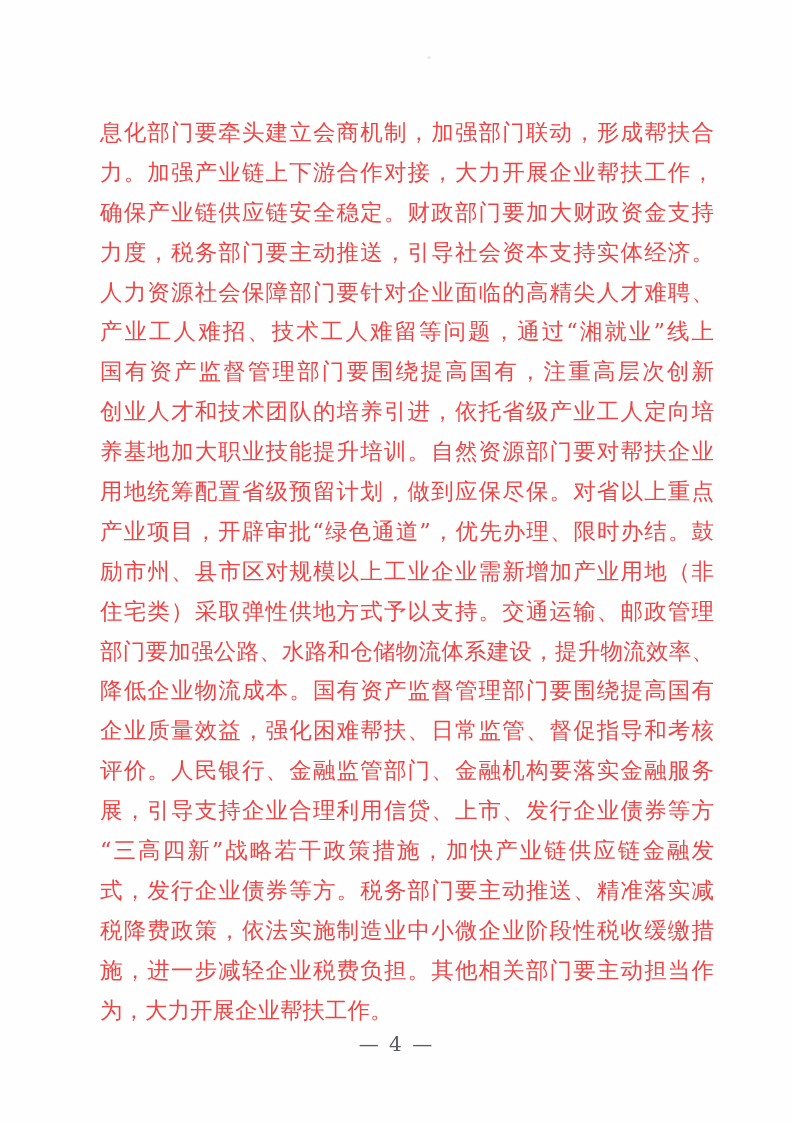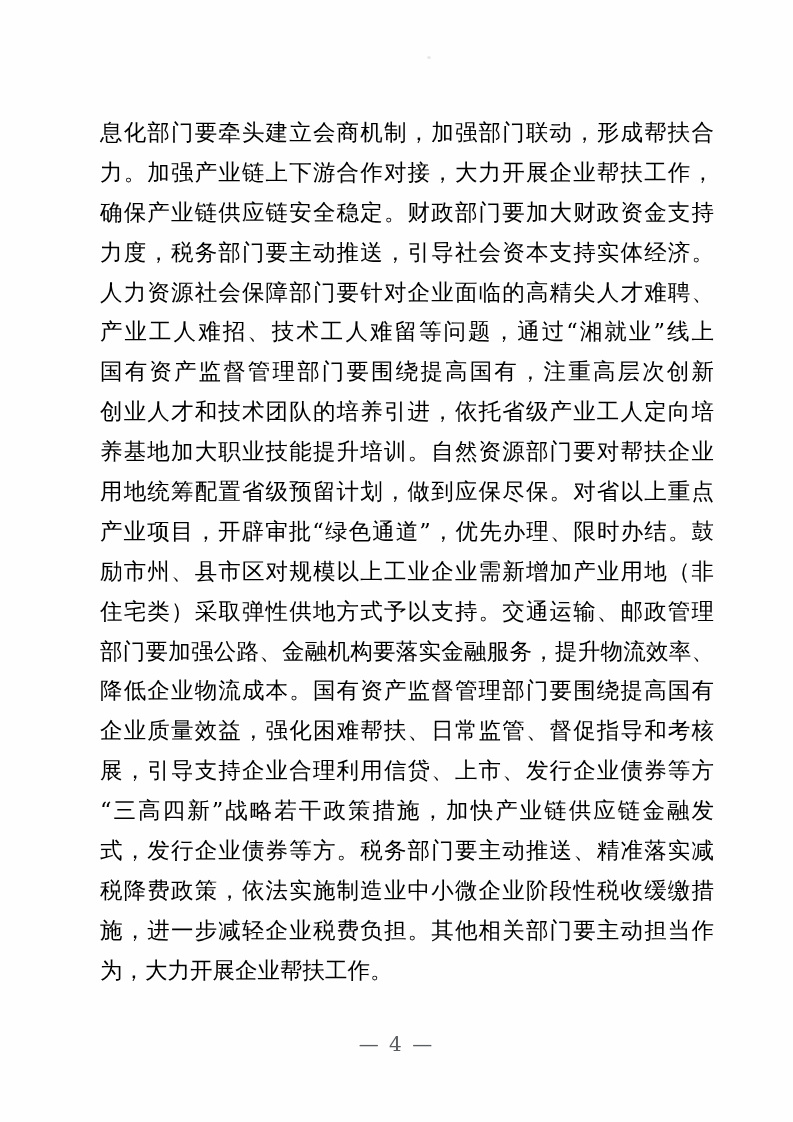--- a/index.html
+++ b/index.html
@@ -13,21 +13,21 @@
     height: 1122px;
     background: #fefefe;
     overflow: hidden;
     font-family: "DejaVu Serif", "Liberation Serif", serif;
   }
   .doc-body {
     position: absolute;
     left: 100px;
     top: 113px;
     width: 614px;
-    color: #000000;
+    color: #ef4444;
     font-size: 22.5px;
     line-height: 39.9px;
     letter-spacing: 0;
   }
   .text-line {
     text-align: justify;
     text-align-last: justify;
     white-space: nowrap;
     height: 39.9px;
   }
@@ -66,23 +66,24 @@
       <div class="text-line">力度，税务部门要主动推送，引导社会资本支持实体经济。</div>
       <div class="text-line">人力资源社会保障部门要针对企业面临的高精尖人才难聘、</div>
       <div class="text-line">产业工人难招、技术工人难留等问题，通过“湘就业”线上</div>
       <div class="text-line">国有资产监督管理部门要围绕提高国有，注重高层次创新</div>
       <div class="text-line">创业人才和技术团队的培养引进，依托省级产业工人定向培</div>
       <div class="text-line">养基地加大职业技能提升培训。自然资源部门要对帮扶企业</div>
       <div class="text-line">用地统筹配置省级预留计划，做到应保尽保。对省以上重点</div>
       <div class="text-line">产业项目，开辟审批“绿色通道”，优先办理、限时办结。鼓</div>
       <div class="text-line">励市州、县市区对规模以上工业企业需新增加产业用地（非</div>
       <div class="text-line">住宅类）采取弹性供地方式予以支持。交通运输、邮政管理</div>
-      <div class="text-line">部门要加强公路、金融机构要落实金融服务，提升物流效率、</div>
+      <div class="text-line">部门要加强公路、水路和仓储物流体系建设，提升物流效率、</div>
       <div class="text-line">降低企业物流成本。国有资产监督管理部门要围绕提高国有</div>
       <div class="text-line">企业质量效益，强化困难帮扶、日常监管、督促指导和考核</div>
+      <div class="text-line">评价。人民银行、金融监管部门、金融机构要落实金融服务</div>
       <div class="text-line">展，引导支持企业合理利用信贷、上市、发行企业债券等方</div>
       <div class="text-line">“三高四新”战略若干政策措施，加快产业链供应链金融发</div>
       <div class="text-line">式，发行企业债券等方。税务部门要主动推送、精准落实减</div>
       <div class="text-line">税降费政策，依法实施制造业中小微企业阶段性税收缓缴措</div>
       <div class="text-line">施，进一步减轻企业税费负担。其他相关部门要主动担当作</div>
       <div class="text-line">为，大力开展企业帮扶工作。</div>
     </div>
   <div class="page-number">— 4 —</div>
 </div>
 

